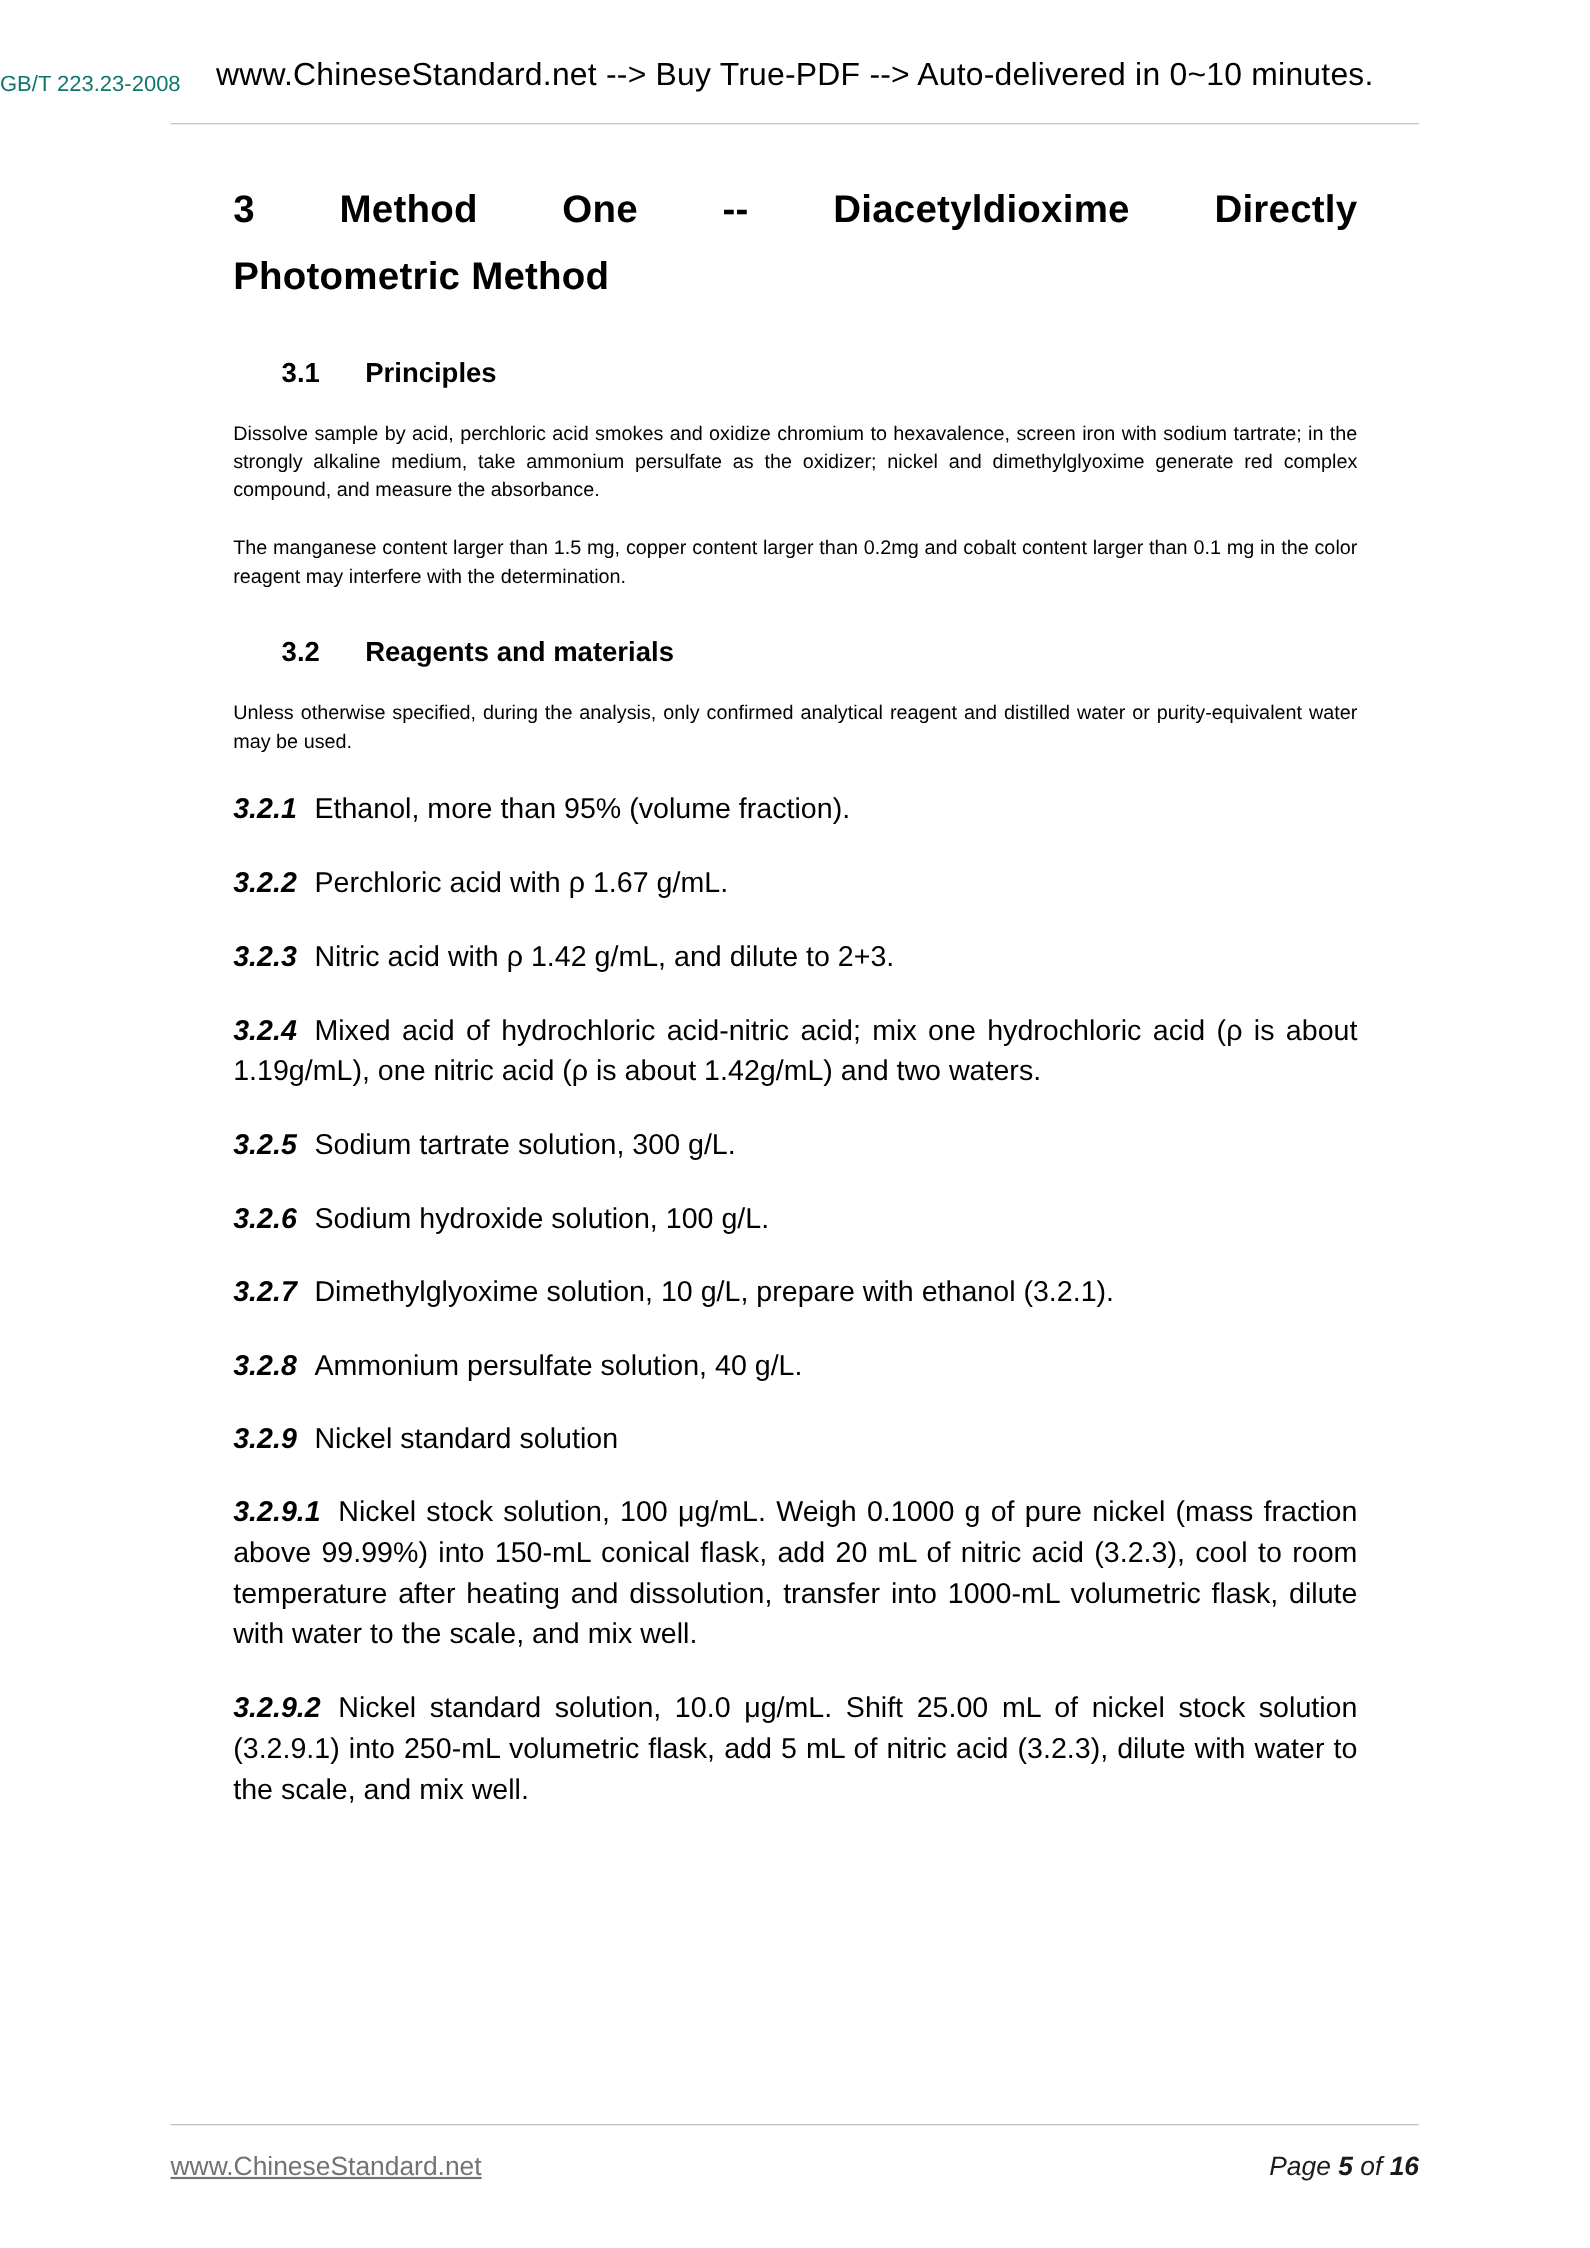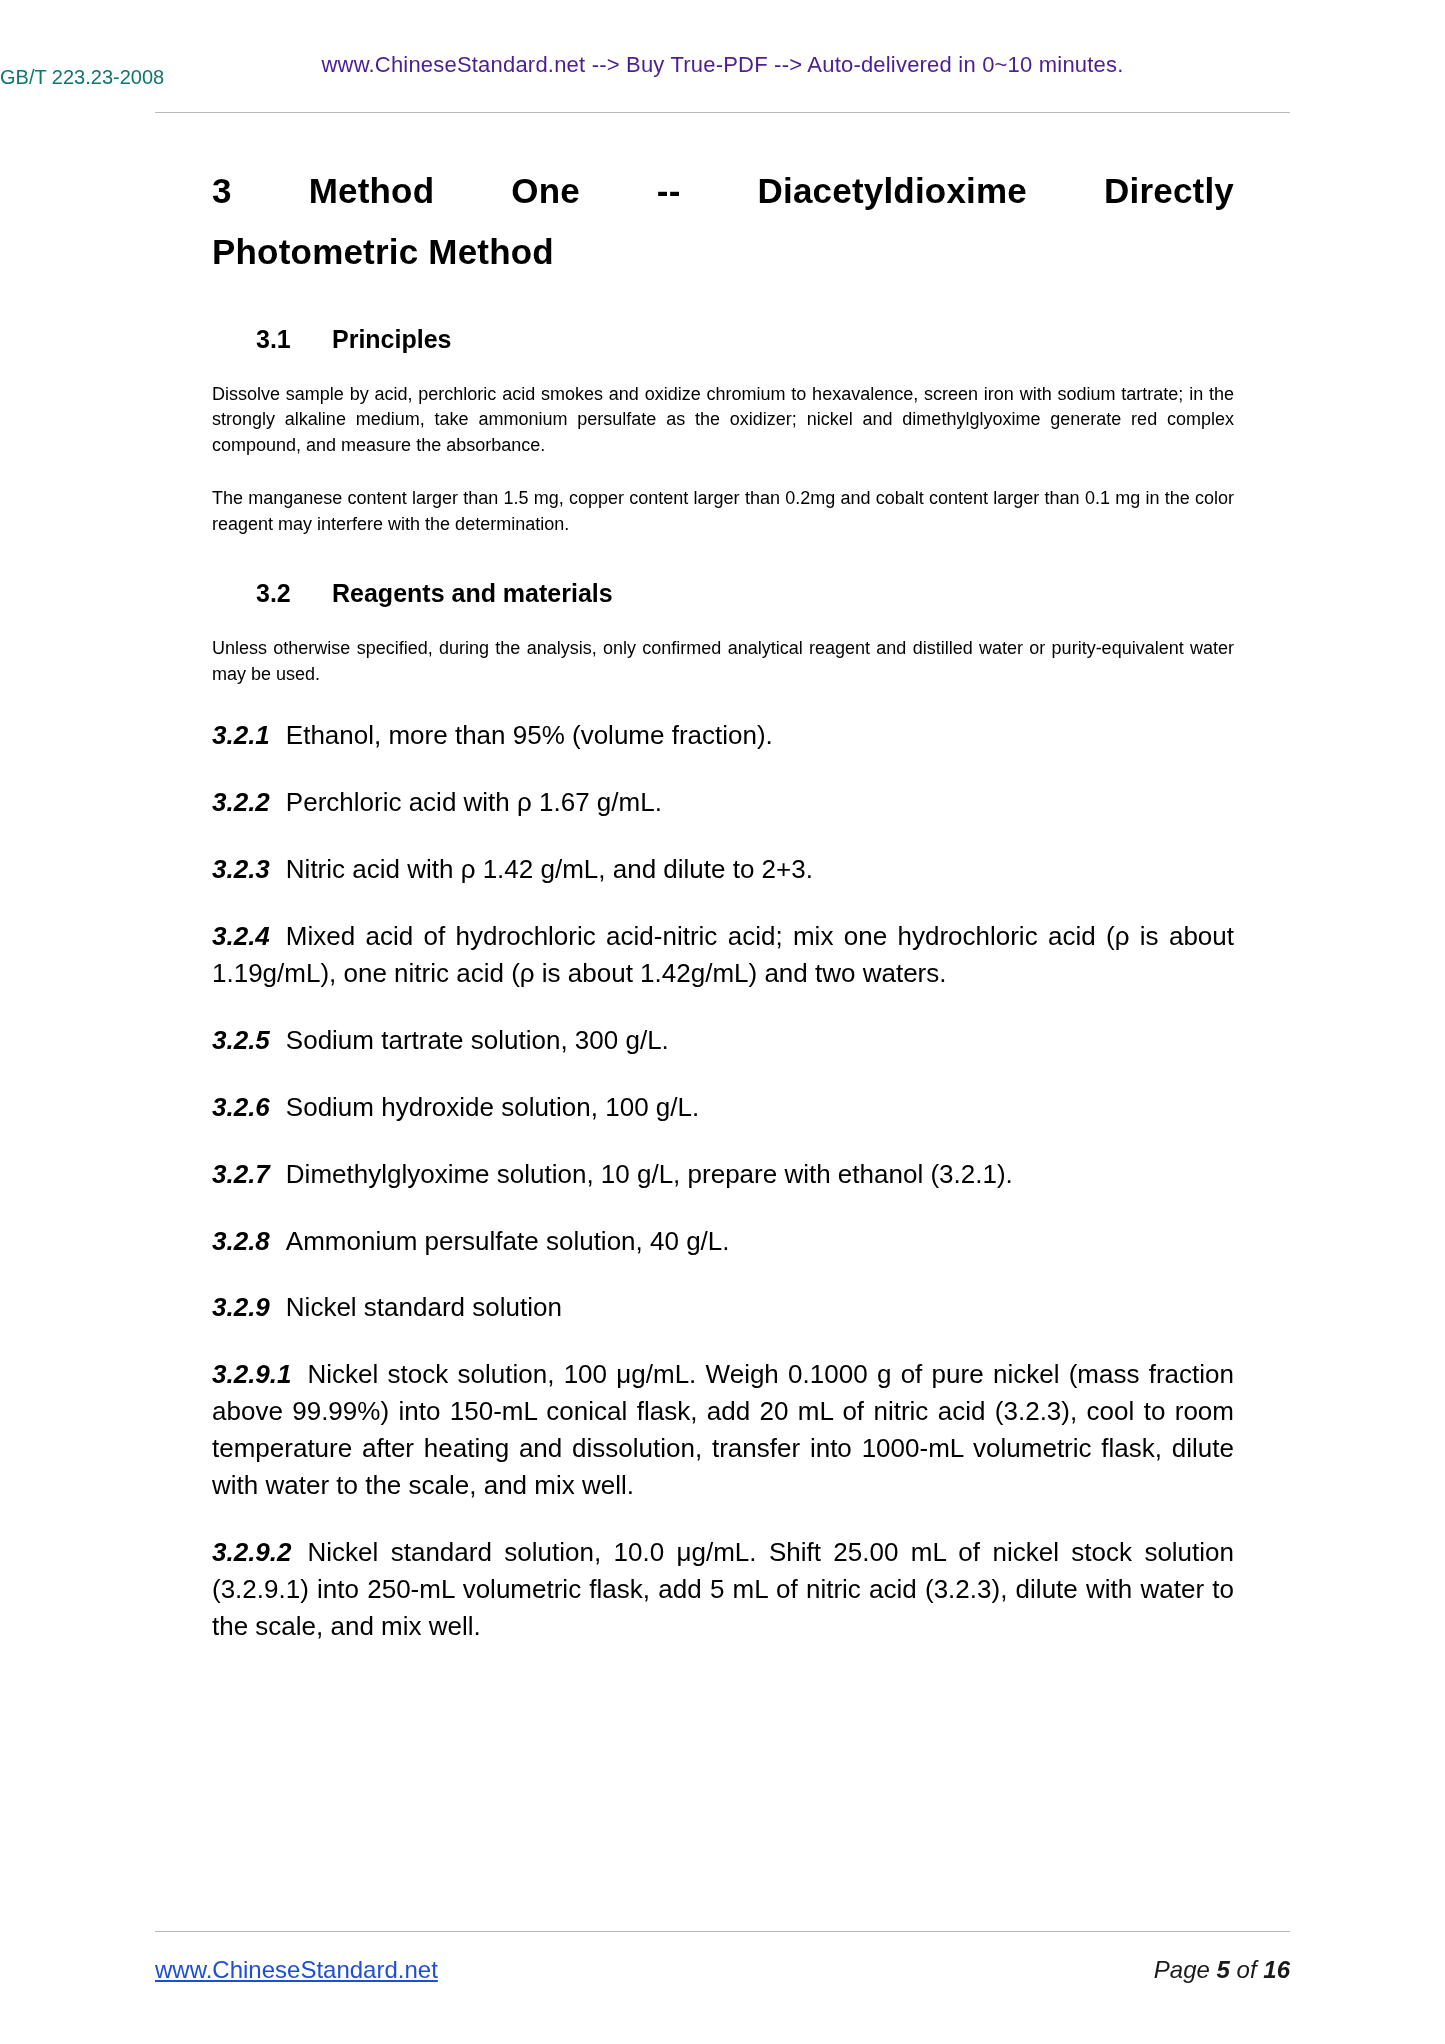--- a/index.html
+++ b/index.html
@@ -21,22 +21,22 @@
     overflow: hidden;
   }
   .header-band {
     position: absolute;
     top: 52px;
     left: 0;
     width: 100%;
     text-align: center;
   }
   .header-promo {
-    font-size: 22px;
-    color: #4c1d95;
+    font-size: 29px;
+    color: #000000;
     letter-spacing: 0.2px;
     white-space: nowrap;
   }
   .header-docid {
     position: absolute;
     top: 66px;
     left: 0;
     width: 100%;
     font-size: 20px;
     color: #0f766e;
@@ -112,21 +112,21 @@
     left: 155px;
     width: 1135px;
     display: flex;
     justify-content: space-between;
     align-items: baseline;
     font-size: 24px;
     color: #4d4d4d;
   }
   .footer-left {
     text-decoration: underline;
-    color: #1d4ed8;
+    color: #737373;
   }
   .footer-right {
     color: #1a1a1a;
     font-style: italic;
   }
   .footer-right b { font-weight: bold; }
 </style>
 </head>
 <body>
 

